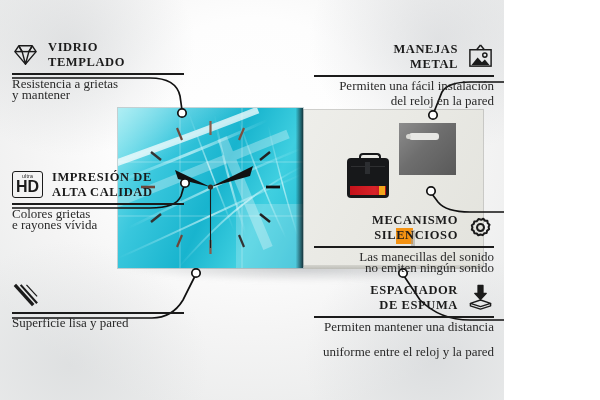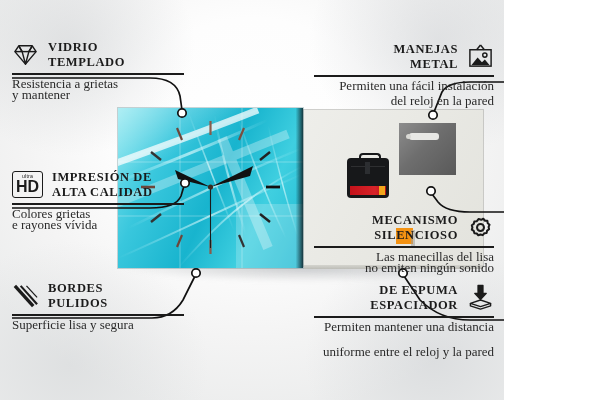--- a/index.html
+++ b/index.html
@@ -256,27 +256,23 @@
 
   <div class="callout left" style="left:12px;top:281px;width:172px;">
     <div class="head">
       <svg class="ico" viewBox="0 0 28 28">
         <g stroke="#1b1b1b" fill="none" stroke-linecap="butt">
           <line x1="3" y1="4" x2="22" y2="25" stroke-width="3.4"></line>
           <line x1="9" y1="4" x2="26" y2="23" stroke-width="2.2"></line>
           <line x1="15" y1="4" x2="26" y2="16" stroke-width="1.3"></line>
         </g>
       </svg>
-      <div>
-        <div class="ttl">BORDES</div>
-        <div class="ttl">PULIDOS</div>
-      </div>
     </div>
     <div class="rule" style="width:172px;"></div>
-    <div class="desc">Superficie lisa y segura</div>
+    <div class="desc">Superficie lisa y pared</div>
   </div>
 
   <div class="callout right" style="right:10px;top:42px;width:180px;">
     <div class="head">
       <div>
         <div class="ttl">MANEJAS</div>
         <div class="ttl">METAL</div>
       </div>
       <svg class="ico" viewBox="0 0 28 28">
         <g fill="none" stroke="#1b1b1b" stroke-width="1.5">
@@ -303,29 +299,29 @@
           <path d="M14,3.2 L16.6,4.0 L18.8,2.9 L20.6,5.0 L23.0,5.0 L23.4,7.6
                    L25.3,9.1 L24.3,11.4 L24.8,13.8 L22.8,15.2 L22.2,17.6
                    L19.8,18.0 L18.2,19.9 L15.9,19.2 L13.6,20.0 L12.0,18.2
                    L9.6,17.9 L8.9,15.6 L6.9,14.3 L7.5,12.0 L6.9,9.7
                    L8.9,8.3 L9.5,5.9 L11.9,5.6 Z" transform="translate(-1.9,2.0)"></path>
           <circle cx="14" cy="14" r="3.6"></circle>
         </g>
       </svg>
     </div>
     <div class="rule" style="width:180px;"></div>
-    <div class="desc">Las manecillas del lisa</div>
+    <div class="desc">Las manecillas del sonido</div>
     <div class="desc" style="margin-top:0;">no emiten ningún sonido</div>
   </div>
 
   <div class="callout right" style="right:10px;top:283px;width:180px;">
     <div class="head">
       <div>
+        <div class="ttl">ESPACIADOR</div>
         <div class="ttl">DE ESPUMA</div>
-        <div class="ttl">ESPACIADOR</div>
       </div>
       <svg class="ico" viewBox="0 0 28 28">
         <g fill="#1b1b1b" stroke="#1b1b1b" stroke-width="1.3" stroke-linejoin="round">
           <path d="M11.4,1.5 h5.2 v8.2 h3.4 L14,16.2 L8,9.7 h3.4 Z"></path>
         </g>
         <g fill="none" stroke="#1b1b1b" stroke-width="1.4" stroke-linejoin="round">
           <path d="M14,16.6 L24.5,20.0 L14,23.4 L3.5,20.0 Z"></path>
           <path d="M3.5,20.0 v2.6 L14,26.0 L24.5,22.6 v-2.6"></path>
         </g>
       </svg>

